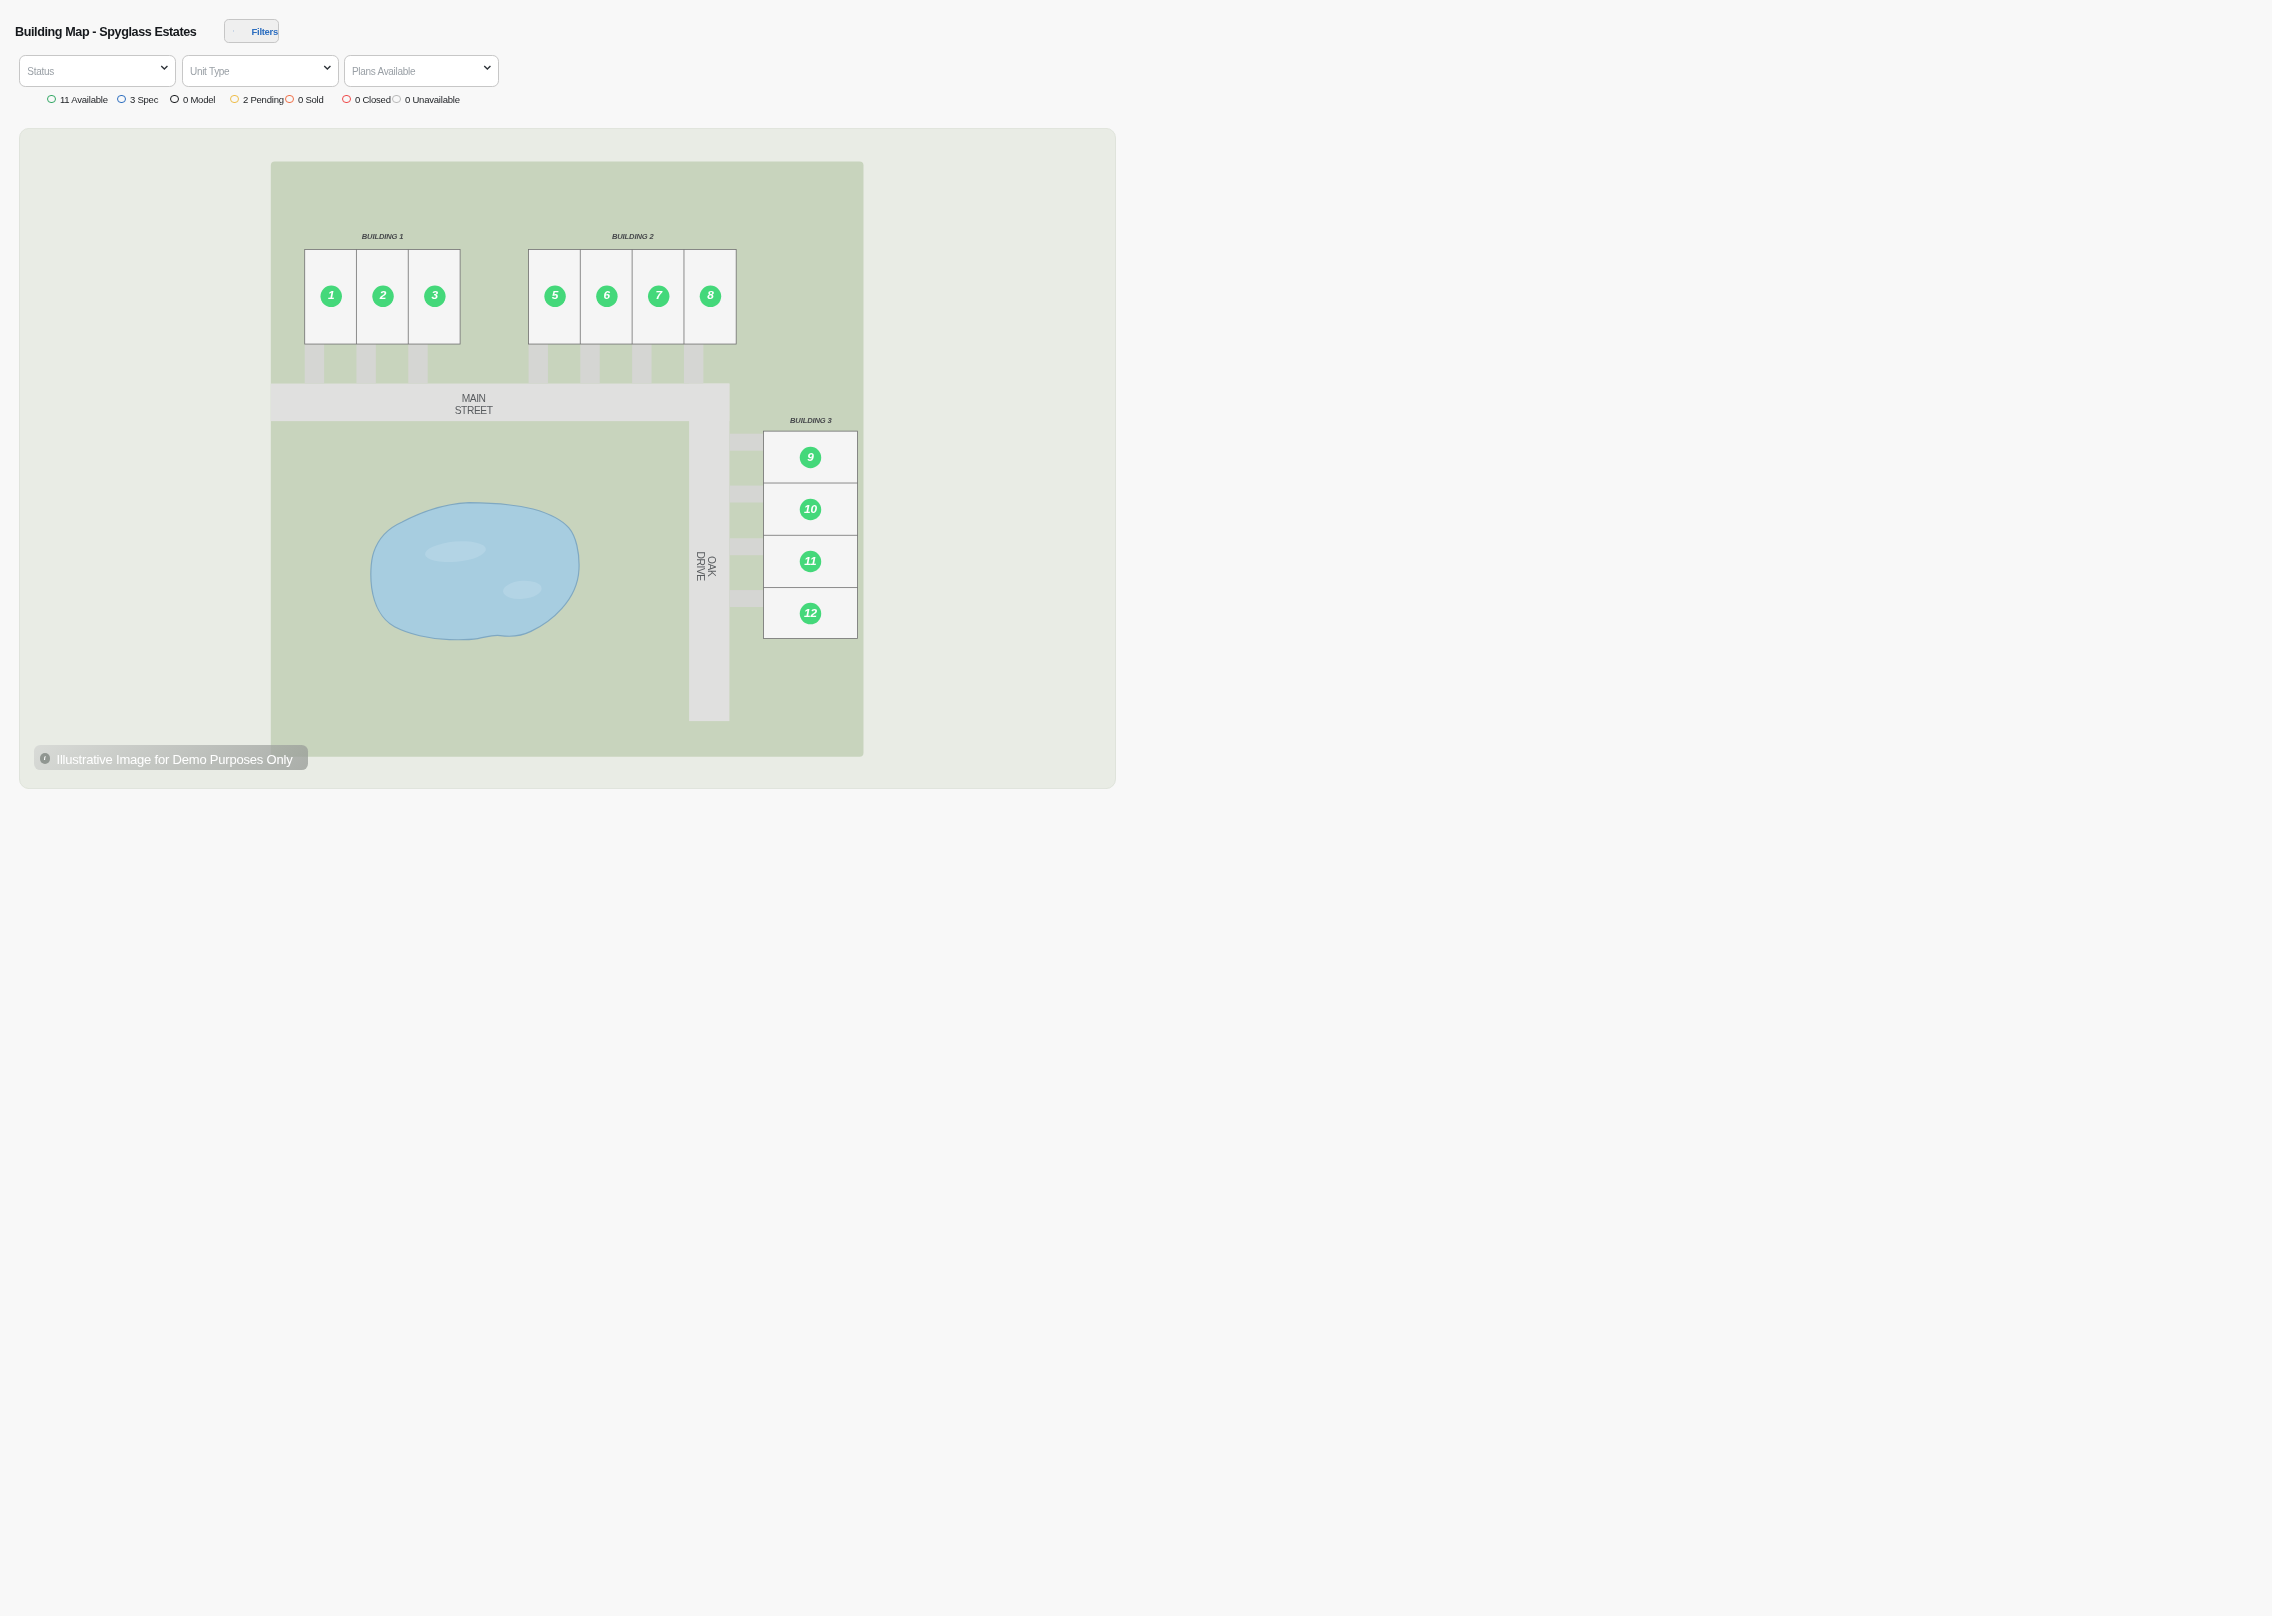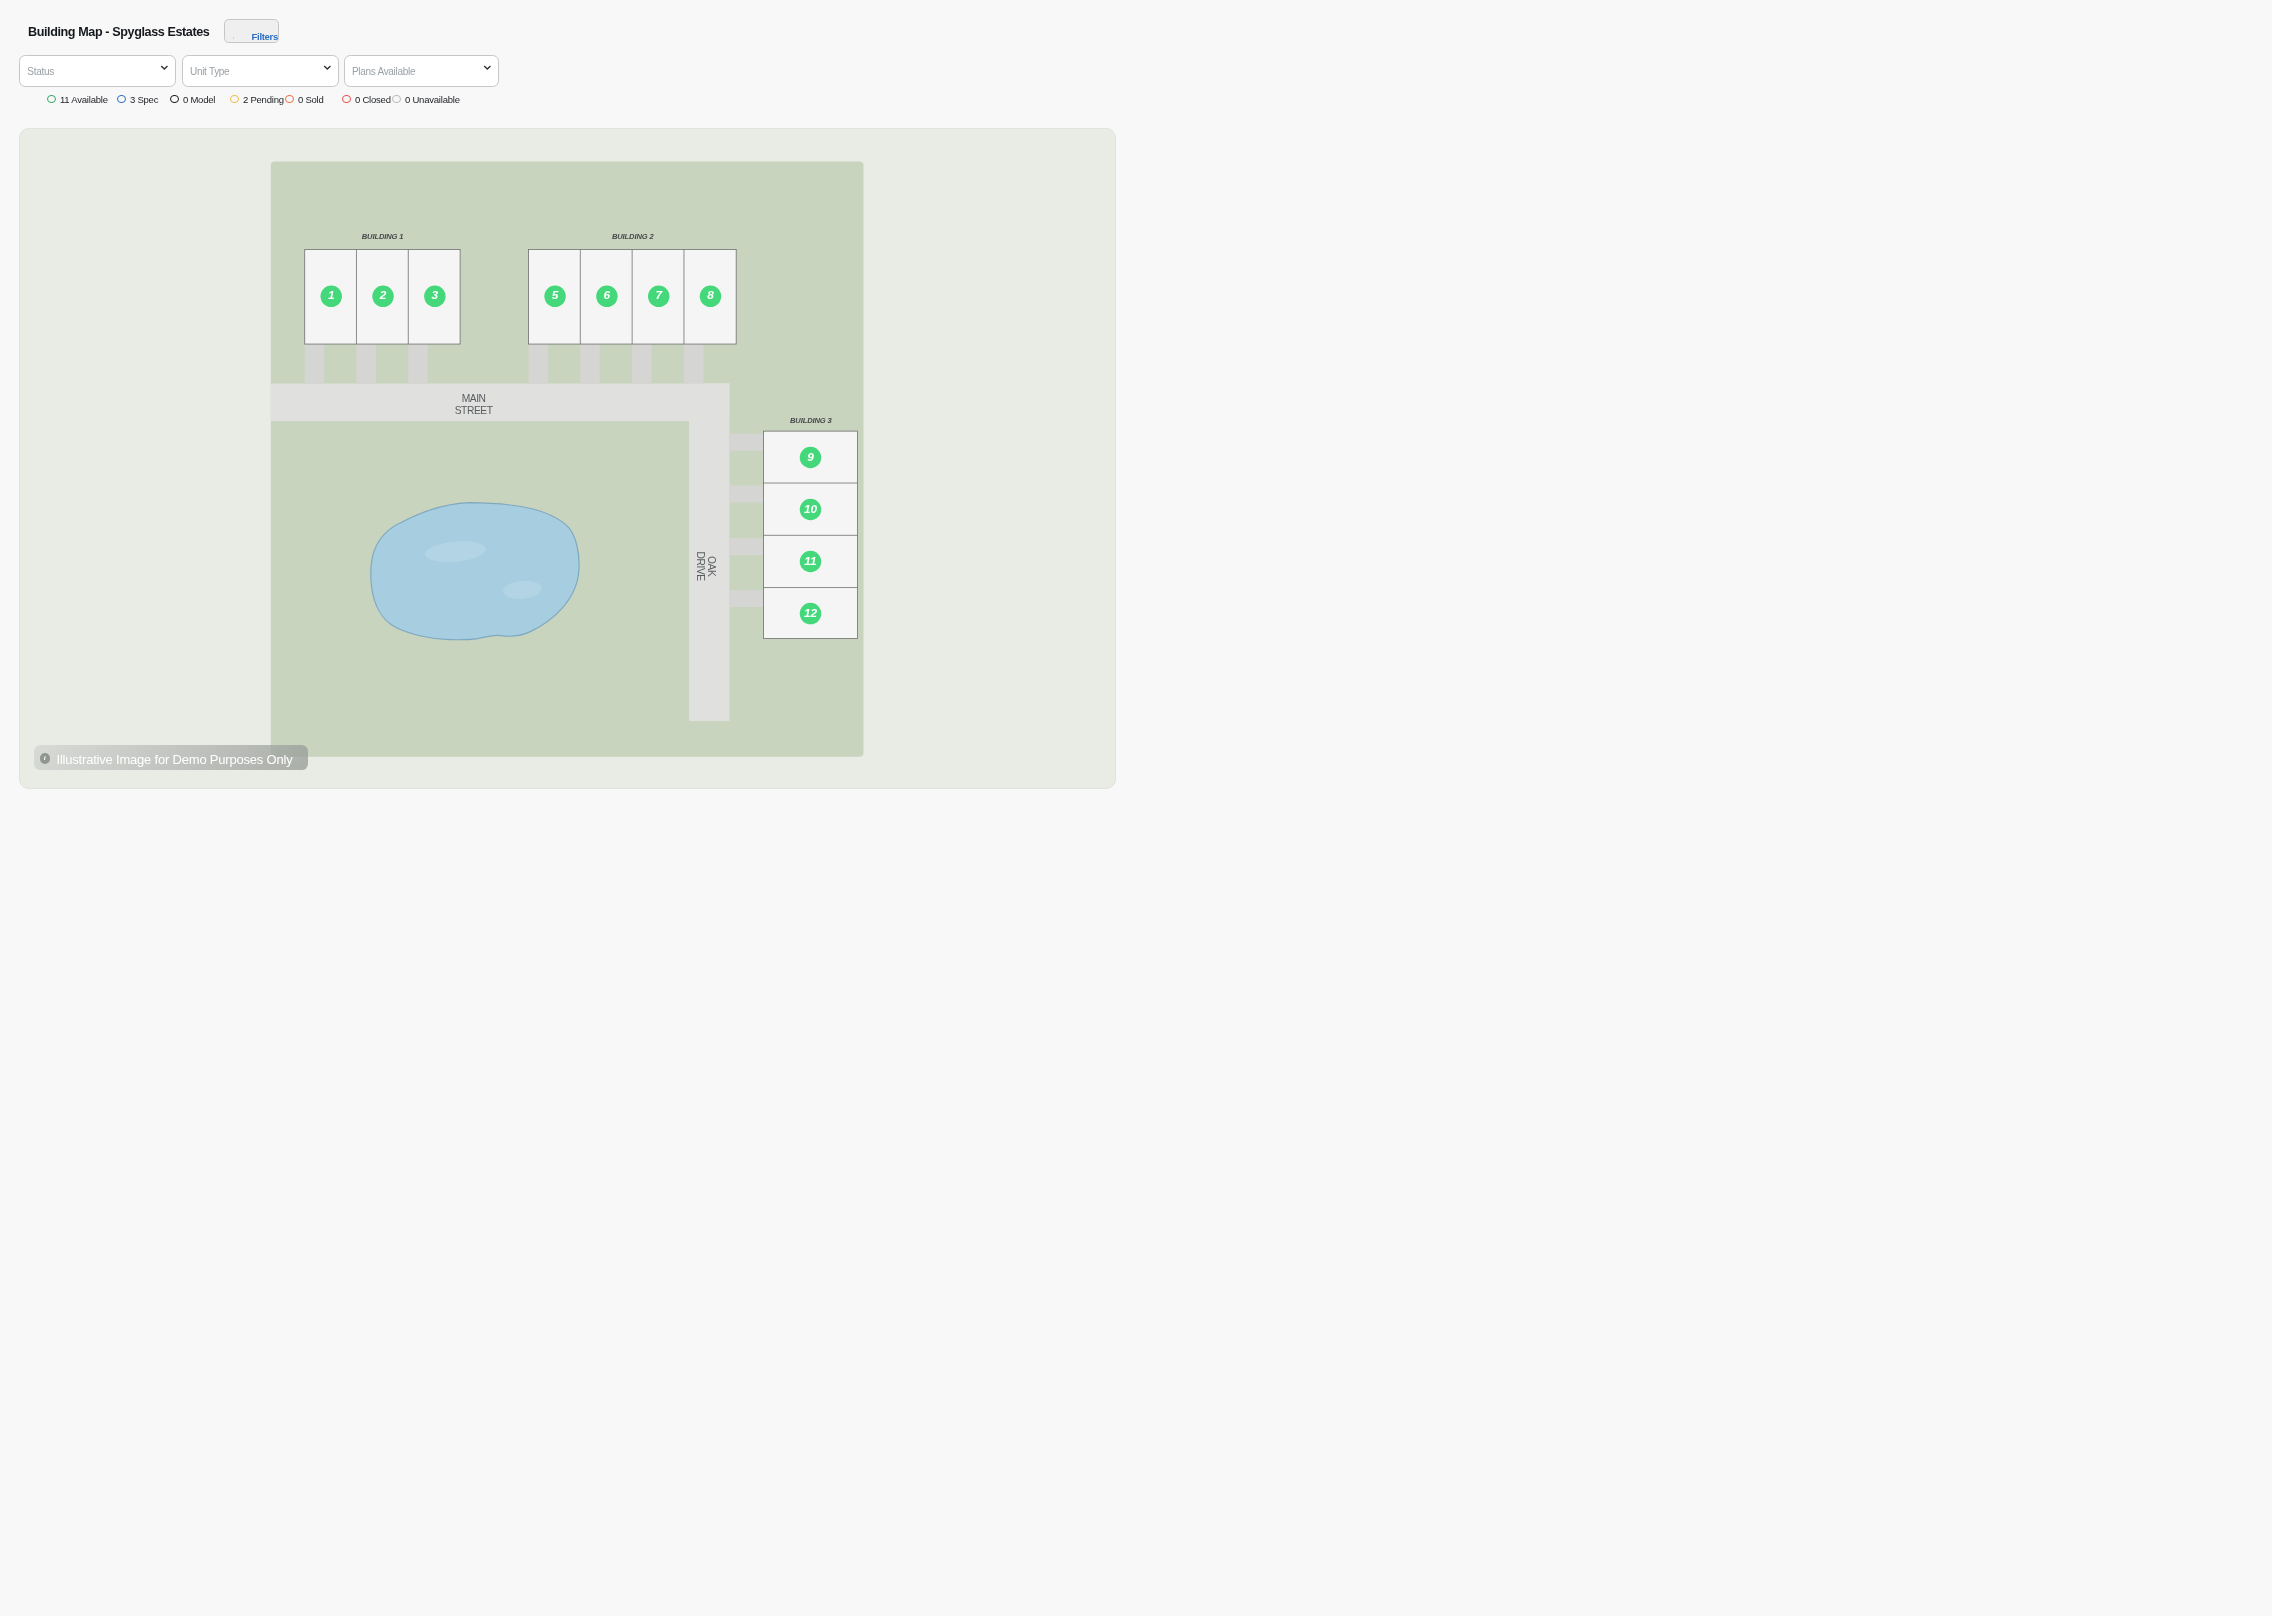--- a/index.html
+++ b/index.html
@@ -1,25 +1,25 @@
 <!DOCTYPE html>
 <html style="font-size:12.6px"><head>
 <meta charset="utf-8">
 <style>
   * { margin:0; padding:0; box-sizing:border-box; }
   html,body { width:1136px; height:808px; background:#f8f8f8; font-family:"Liberation Sans", sans-serif; overflow:hidden; }
   .abs { position:absolute; }
   #title {
-    left:28px; top:26px; font-size:12.6px; font-weight:bold; color:#15181c;
+    left:15px; top:26px; font-size:12.6px; font-weight:bold; color:#15181c;
     letter-spacing:-0.4px; line-height:1;
   }
   #filtersBtn {
     left:224px; top:19px; width:55px; height:24px;
     background:#efefef; border:0.8px solid #c6c6c6; border-radius:4.7px;
-    display:flex; align-items:flex-end; justify-content:flex-start; gap:18px;
+    display:flex; align-items:center; justify-content:flex-start; gap:18px;
     padding-left:7.5px; color:#2e6fc0; font-size:9.5px; font-weight:bold; letter-spacing:-0.3px;
   }
   .select {
     top:55px; height:32px; background:#fff; border:0.8px solid #c7c7c7; border-radius:6.3px;
     display:flex; align-items:center; color:#9aa0a6; font-size:10px; letter-spacing:-0.3px; padding-left:7px;
   }
   .select svg { position:absolute; right:6.3px; top:8.3px; }
   .legend-item { top:93px; height:12px; display:flex; align-items:center; font-size:9.5px; color:#1b1e22; letter-spacing:-0.2px;margin-left:28px; }
   .ring { width:8.7px; height:8.7px; border-radius:50%; border:1.8px solid; margin-right:4.2px; flex:none; }
   #banner {

